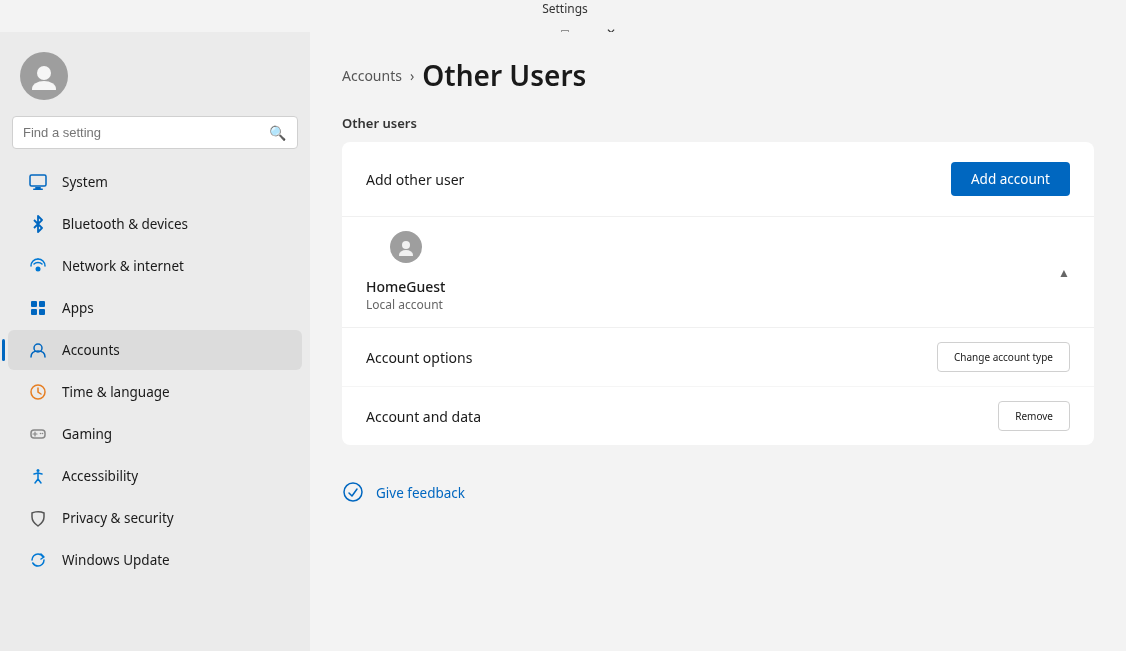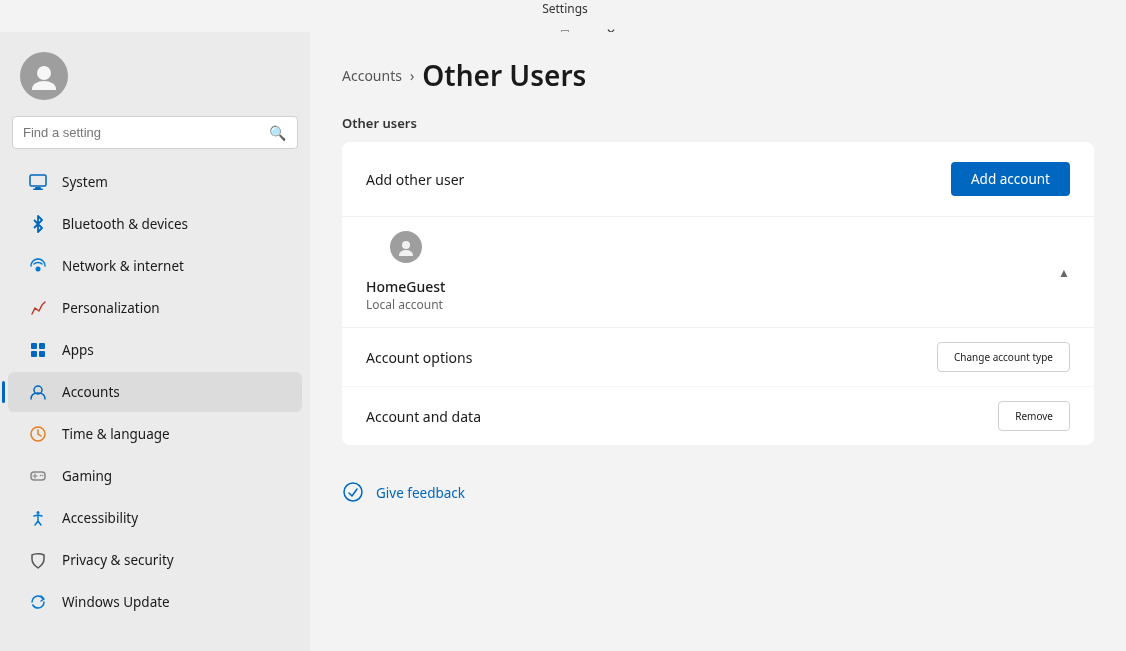--- a/index.html
+++ b/index.html
@@ -340,28 +340,20 @@
         <svg width="18" height="18" viewBox="0 0 18 18" fill="none">
             <path d="M9 2 C5 2 2 5 2 9" stroke="#0078d4" stroke-width="1.5" fill="none" stroke-linecap="round"></path>
             <path d="M9 2 C13 2 16 5 16 9" stroke="#0078d4" stroke-width="1.5" fill="none" stroke-linecap="round"></path>
             <path d="M5 7 C6 6 7.5 5.5 9 5.5 C10.5 5.5 12 6 13 7" stroke="#0078d4" stroke-width="1.5" fill="none" stroke-linecap="round"></path>
             <circle cx="9" cy="12" r="2.5" fill="#0078d4"></circle>
           </svg>
       </span>
       <span>Network &amp; internet</span>
     </div>
 
-    <div class="nav-item">
-      <span class="nav-icon">
-        <svg width="18" height="18" viewBox="0 0 18 18" fill="none">
-            <path d="M3 15 L6 9 L10 12 L13 6 L16 3" stroke="#c0392b" stroke-width="1.5" fill="none" stroke-linecap="round" stroke-linejoin="round"></path>
-          </svg>
-      </span>
-      <span>Personalization</span>
-    </div>
 
     <div class="nav-item">
       <span class="nav-icon">
         <svg width="18" height="18" viewBox="0 0 18 18" fill="none">
             <rect x="2" y="2" width="6" height="6" rx="1" fill="#0067c0"></rect>
             <rect x="10" y="2" width="6" height="6" rx="1" fill="#0067c0"></rect>
             <rect x="2" y="10" width="6" height="6" rx="1" fill="#0067c0"></rect>
             <rect x="10" y="10" width="6" height="6" rx="1" fill="#0067c0"></rect>
           </svg>
       </span>

